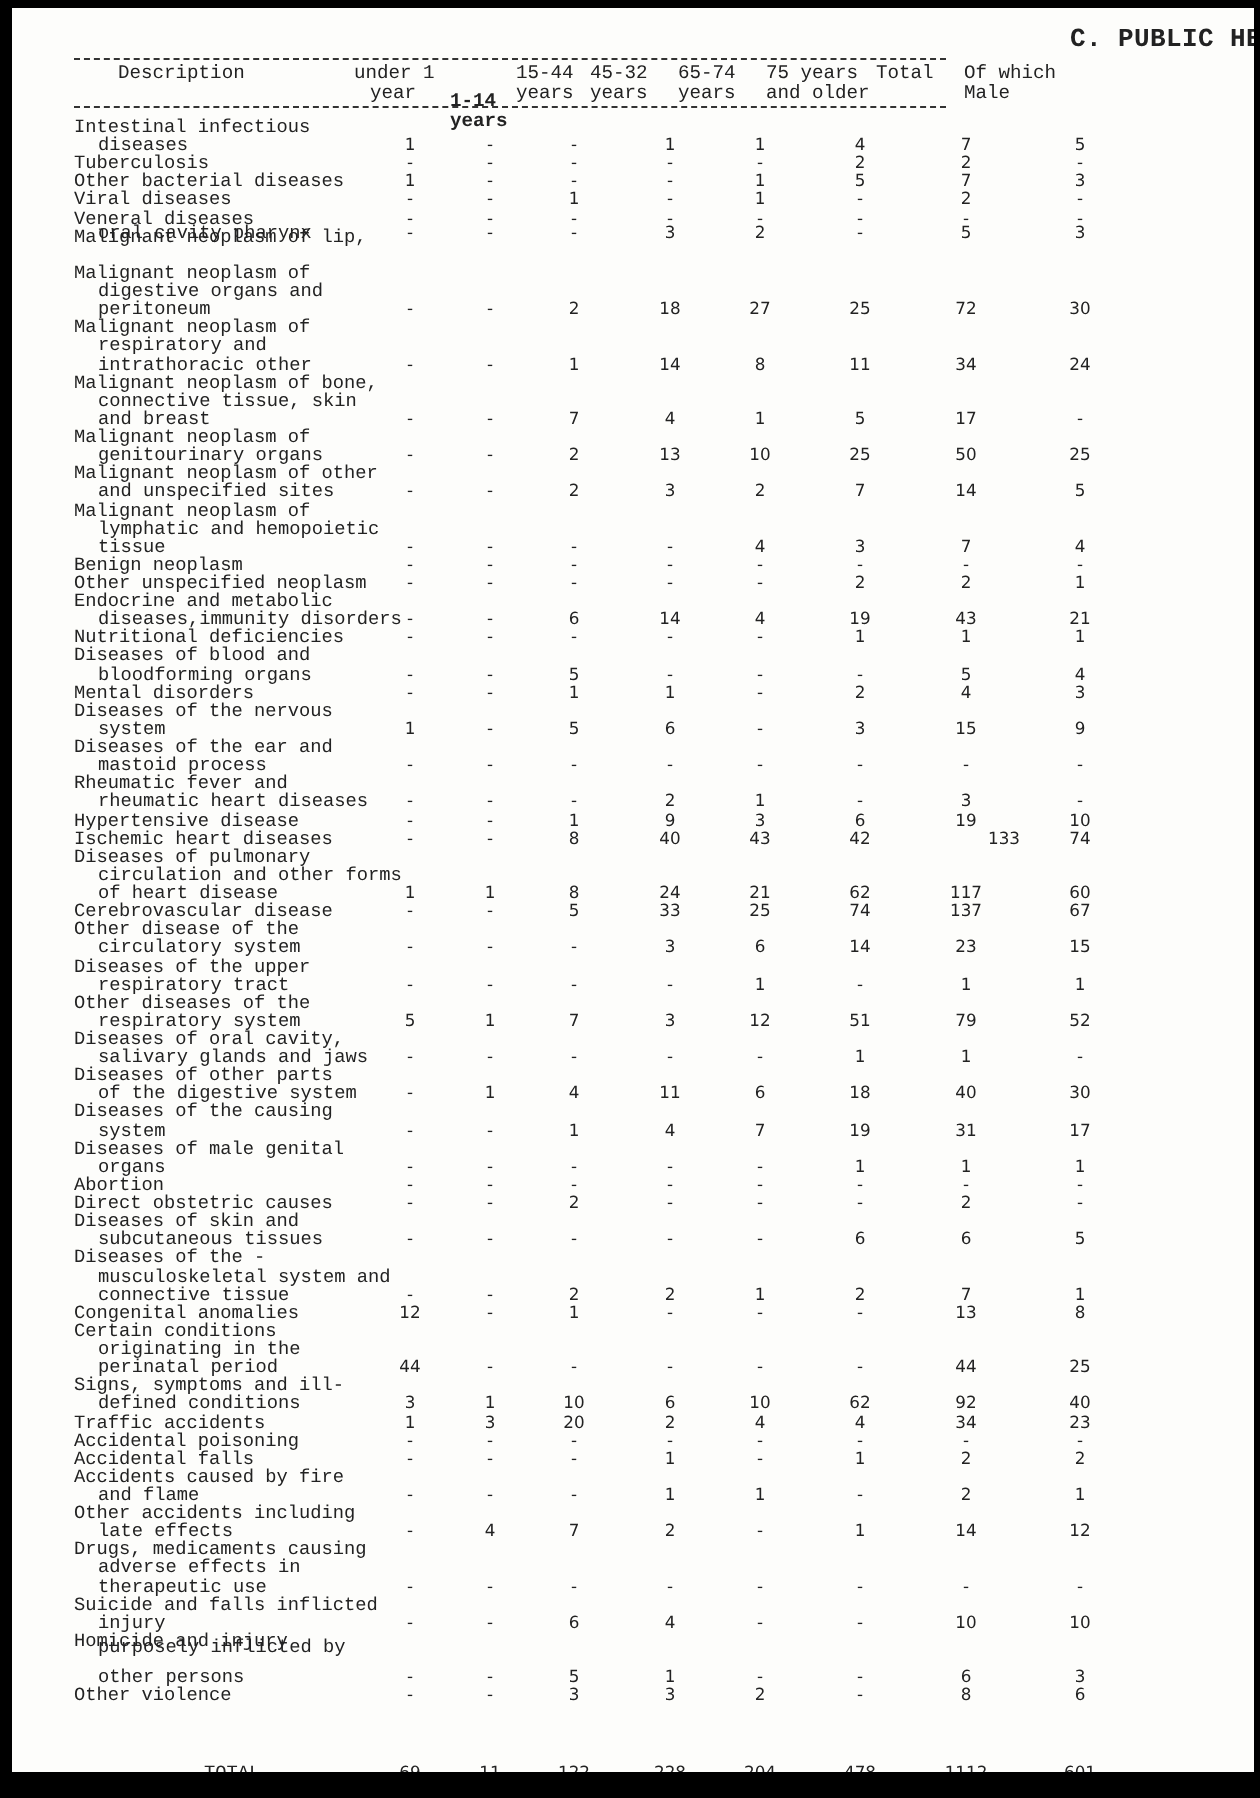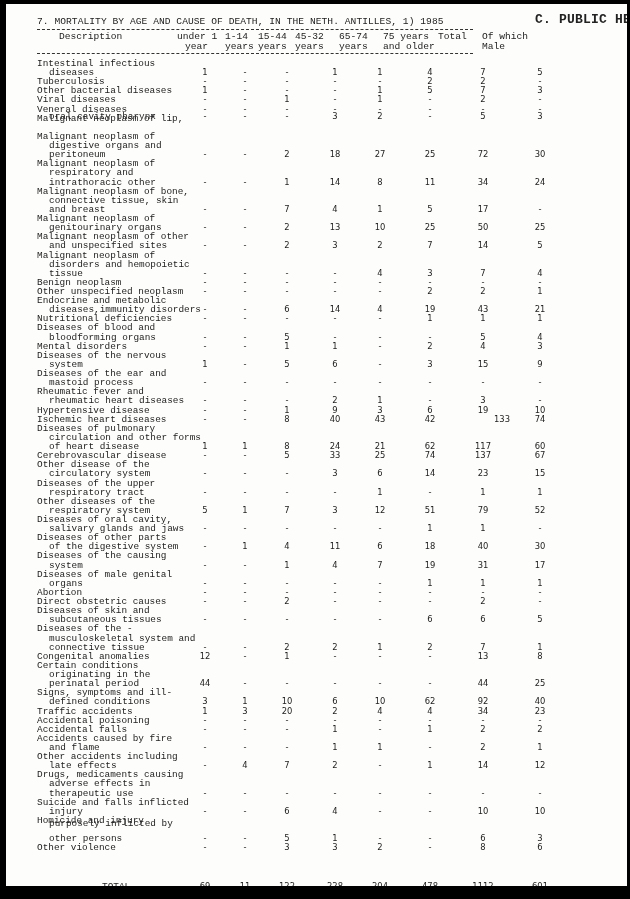--- a/index.html
+++ b/index.html
@@ -13,35 +13,34 @@
   .row{position:absolute;left:0;width:621px;height:9.2px;font-size:9.4px;line-height:9.2px;white-space:nowrap;}
   .desc{position:absolute;left:31px;}
   .desc.ind{left:43px;}
   .v{position:absolute;width:30px;text-align:center;font-family:"DejaVu Sans","Liberation Sans",sans-serif;font-size:8.4px;}
   .bottom-black{position:absolute;left:0;top:886px;width:630px;height:13px;background:#000;}
 </style>
 </head>
 <body>
 
 <div class="page">
-  <div class="title">7. MORTALITY BY AGE AND CAUSE OF DEATH, IN THE NETH. ANTILLES, 1) 1985</div>
   <div class="section">C. PUBLIC HEALTH</div>
 
   <div class="rule" style="top:25px;"></div>
 
   <div id="hdrs">
       <div class="hdr" style="left: 53px; top: 28px;">
         <div>Description</div>
         <div style="padding-left: 0px;"></div>
       </div>
       <div class="hdr" style="left: 171px; top: 28px;">
         <div>under 1</div>
         <div style="padding-left: 8px;">year</div>
       </div>
-      <div class="hdr" style="left: 219px; top: 28px;">
+      <div class="hdr" style="left: 219px; top: 42px; font-weight: bold;">
         <div>1-14</div>
         <div style="padding-left: 0px;">years</div>
       </div>
       <div class="hdr" style="left: 252px; top: 28px;">
         <div>15-44</div>
         <div style="padding-left: 0px;">years</div>
       </div>
       <div class="hdr" style="left: 289px; top: 28px;">
         <div>45-32</div>
         <div style="padding-left: 0px;">years</div>
@@ -215,21 +214,21 @@
         <span class="v" style="left: 314px;">3</span>
         <span class="v" style="left: 359px;">2</span>
         <span class="v" style="left: 409px;">7</span>
         <span class="v" style="left: 462px;">14</span>
         <span class="v" style="left: 519px;">5</span>
       </div>
       <div class="row" style="top: 246.52px;">
         <span class="desc">Malignant neoplasm of</span>
       </div>
       <div class="row" style="top: 255.64px;">
-        <span class="desc ind">disorders and hemopoietic</span>
+        <span class="desc ind">lymphatic and hemopoietic</span>
       </div>
       <div class="row" style="top: 264.76px;">
         <span class="desc ind">tissue</span>
         <span class="v" style="left: 184px;">-</span>
         <span class="v" style="left: 224px;">-</span>
         <span class="v" style="left: 266px;">-</span>
         <span class="v" style="left: 314px;">-</span>
         <span class="v" style="left: 359px;">4</span>
         <span class="v" style="left: 409px;">3</span>
         <span class="v" style="left: 462px;">7</span>

